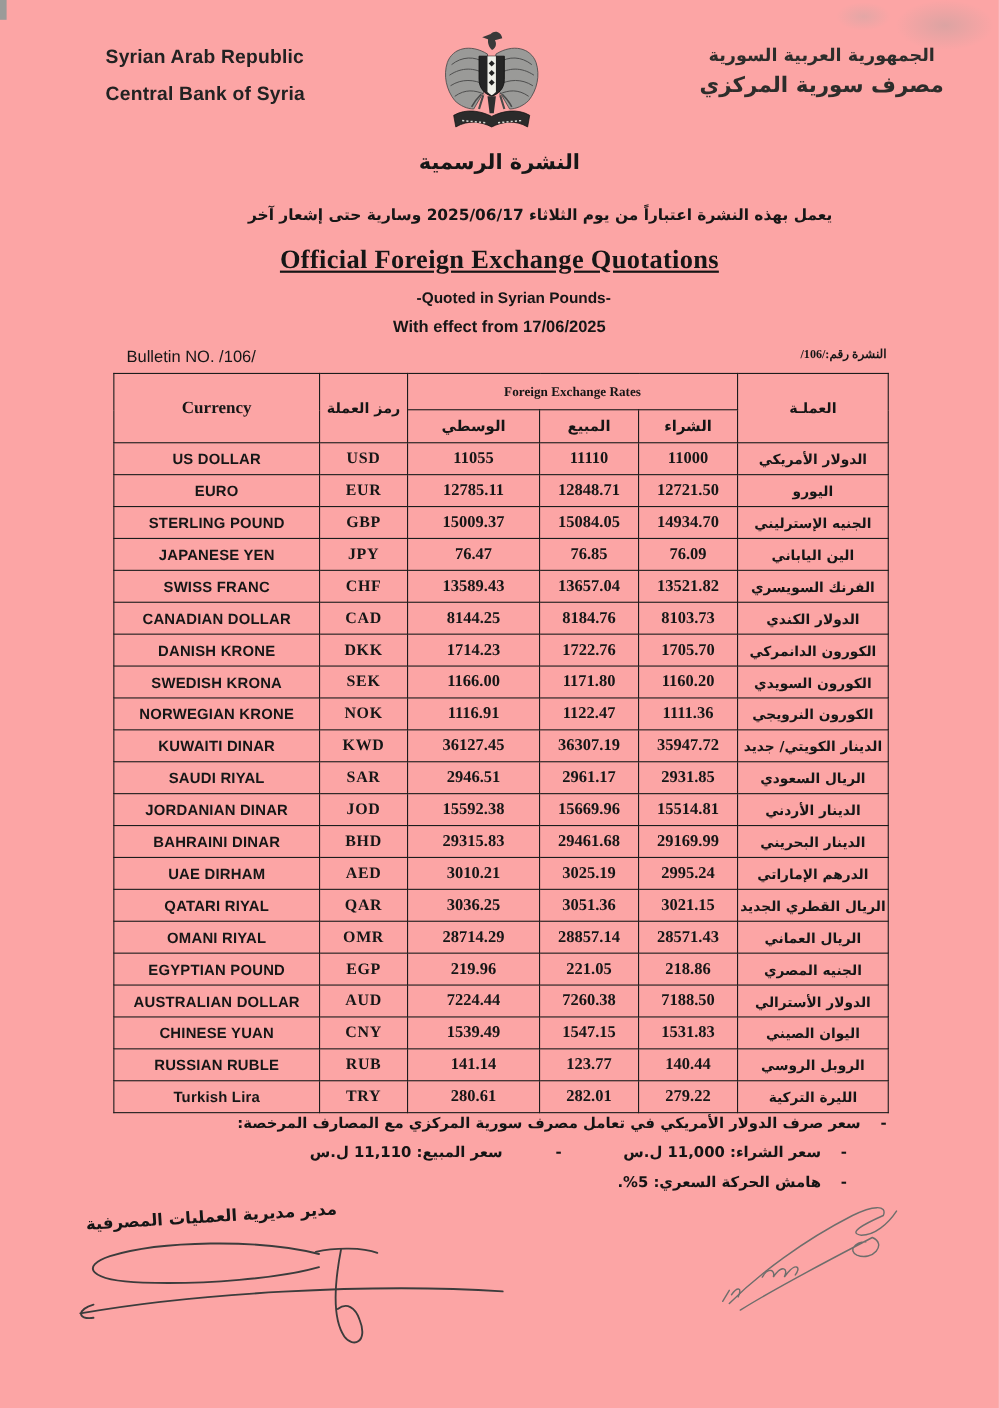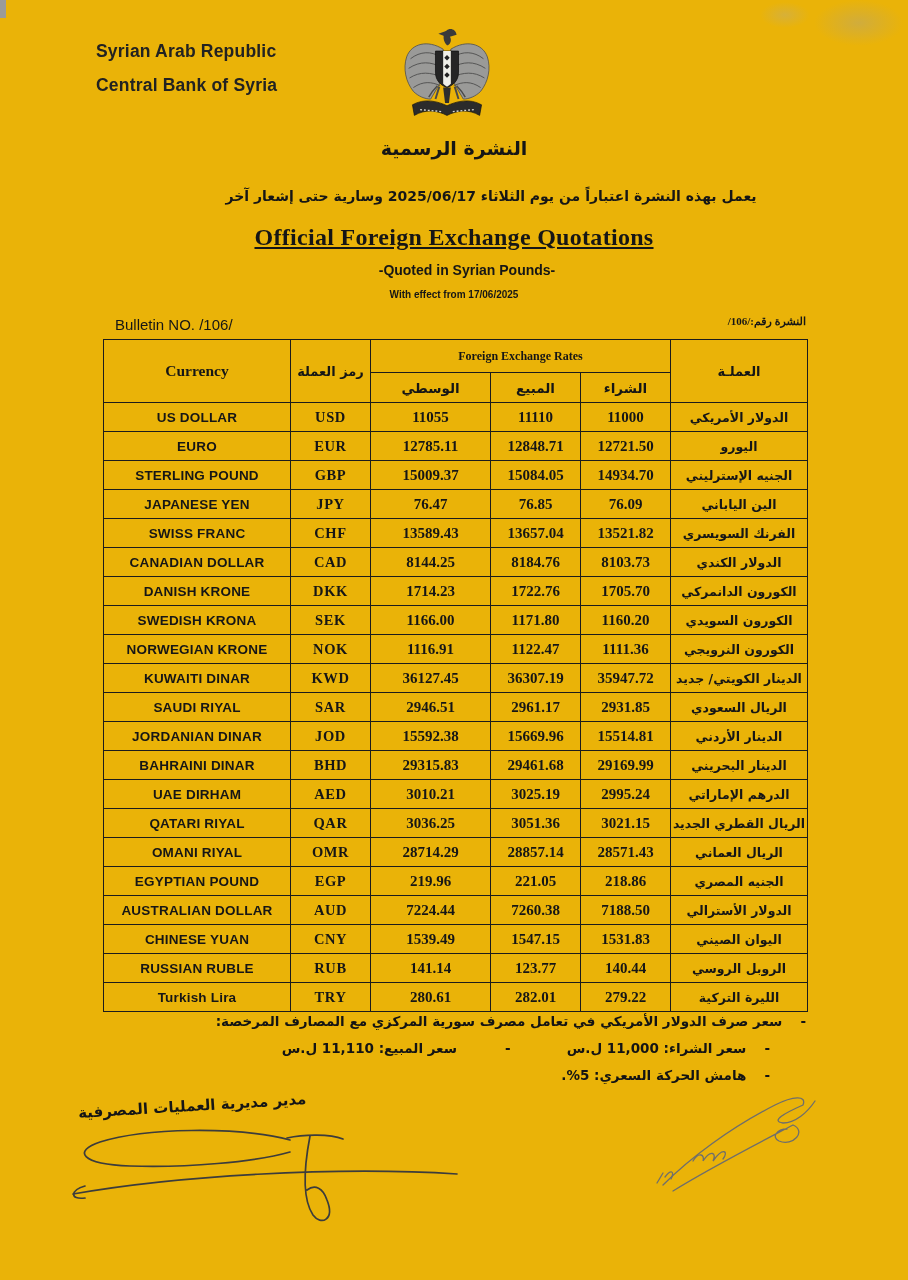--- a/index.html
+++ b/index.html
@@ -1,19 +1,19 @@
 <!DOCTYPE html>
 <html><head>
 <meta charset="utf-8">
 <style>
   * { margin:0; padding:0; box-sizing:border-box; }
   body { background:#e8e8e6; font-family:"Liberation Sans", sans-serif; }
   .page {
     position:relative; width:908px; height:1280px; margin:0 auto;
-    background:#eab308; color:#161616; overflow:hidden;
+    background:#fca5a5; color:#161616; overflow:hidden;
   }
   
   .artifact-corner { position:absolute; left:0; top:0; width:6px; height:18px; background:#9b9b99; }
   .artifact-smudge1 { position:absolute; right:4px; top:0; width:90px; height:46px;
     background:radial-gradient(ellipse at center, rgba(160,160,158,.35), transparent 70%); }
   .artifact-smudge2 { position:absolute; left:760px; top:2px; width:50px; height:26px;
     background:radial-gradient(ellipse at center, rgba(170,170,168,.30), transparent 70%); }
 
   
   .hdr-left { position:absolute; left:96px; top:41px; }
@@ -29,21 +29,21 @@
   .t-ar-title { position:absolute; left:0; top:137px; width:100%; text-align:center;
     font-family:"DejaVu Sans", sans-serif; font-weight:bold; font-size:19px; direction:rtl; }
   .t-ar-sub { position:absolute; left:0; top:188px; width:100%; text-align:center;
     font-family:"DejaVu Sans", sans-serif; font-weight:bold; font-size:14px; direction:rtl;margin-left:37px; }
   .t-en-main { position:absolute; left:0; top:224px; width:100%; text-align:center;
     font-family:"Liberation Serif", serif; font-weight:bold; font-size:24px;
     text-decoration:underline; letter-spacing:.3px; }
   .t-quoted { position:absolute; left:0; top:262px; width:100%; text-align:center;
     font-weight:bold; font-size:14px;padding-left:26px; }
   .t-effect { position:absolute; left:0; top:289px; width:100%; text-align:center;
-    font-weight:bold; font-size:10px; }
+    font-weight:bold; font-size:15px; }
   .bulletin-en { position:absolute; left:115px; top:316px; font-weight:normal; font-size:15px; }
   .bulletin-ar { position:absolute; right:102px; top:315px; font-family:Liberation Serif, serif;
     font-weight:bold; font-size:11px; direction:rtl; }
 
   
   table.fx { position:absolute; left:103px; top:339px; width:704px;
     border-collapse:collapse; table-layout:fixed; }
   table.fx th, table.fx td { border:1.7px solid #1c1c1c; text-align:center;
     vertical-align:middle; padding:0; overflow:hidden; }
   th.h-en { font-family:"Liberation Serif", serif; font-weight:bold; font-size:15.5px; }
@@ -107,20 +107,24 @@
     <rect x="48" y="40" width="4" height="4" transform="rotate(45 50 42)" fill="#222"></rect>
     <rect x="48" y="49" width="4" height="4" transform="rotate(45 50 51)" fill="#222"></rect>
 
     <path d="M46 64 L54 64 L52 80 L48 80 Z" fill="#2e2e2e"></path>
     <path d="M42 63 L38 76 M58 63 L62 76" stroke="#4a4a4a" stroke-width="2" fill="none"></path>
 
     <path d="M14 82 C26 75, 40 78, 50 83 C60 78, 74 75, 86 82 L84 93 C72 86, 60 88, 50 93 C40 88, 28 86, 16 93 Z" fill="#2b2b2b" stroke="#111" stroke-width="0.7"></path>
     <path d="M22 87 L44 89 M56 89 L78 87" stroke="#d8d8d2" stroke-width="1.4" stroke-dasharray="2,2" fill="none"></path>
   </svg>
 
+  <div class="hdr-right" dir="rtl">
+    <div class="a1">الجمهورية العربية السورية</div>
+    <div class="a2">مصرف سورية المركزي</div>
+  </div>
 
   <div class="t-ar-title" dir="rtl">النشرة الرسمية</div>
   <div class="t-ar-sub" dir="rtl">يعمل بهذه النشرة اعتباراً من يوم الثلاثاء 2025/06/17 وسارية حتى إشعار آخر</div>
   <div class="t-en-main">Official Foreign Exchange Quotations</div>
   <div class="t-quoted">-Quoted in Syrian Pounds-</div>
   <div class="t-effect">With effect from 17/06/2025</div>
   <div class="bulletin-en">Bulletin NO. /106/</div>
   <div class="bulletin-ar" dir="rtl">النشرة رقم:/106/</div>
 
   <table class="fx">

